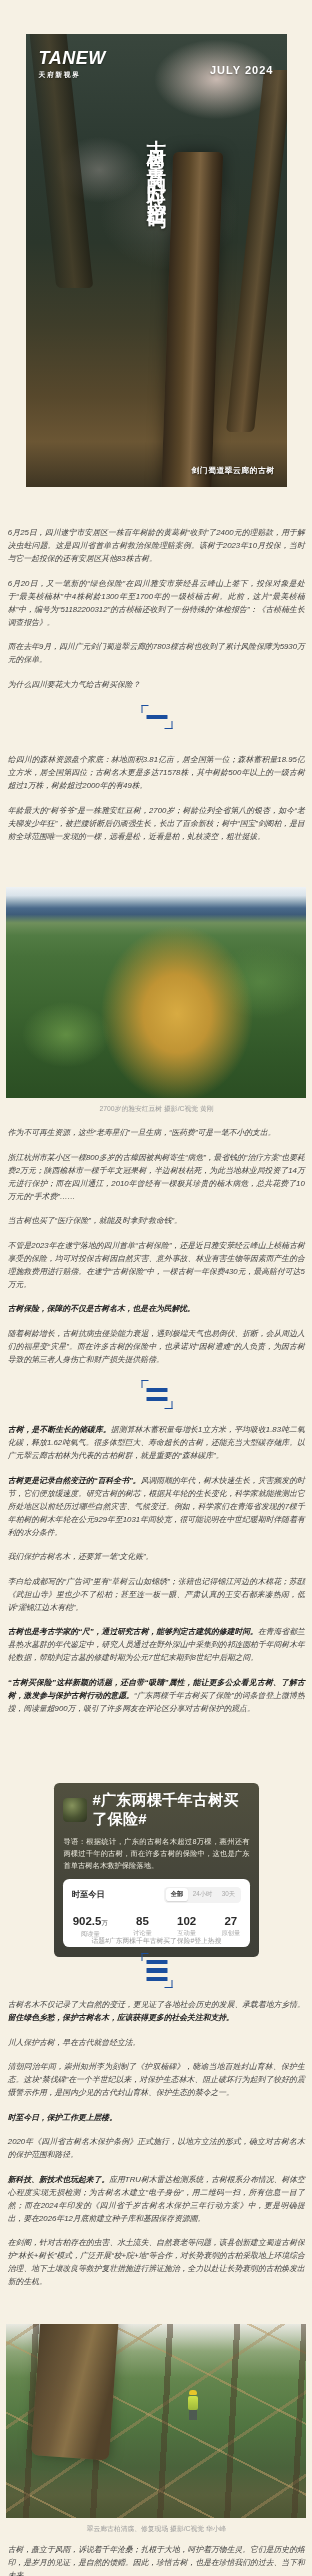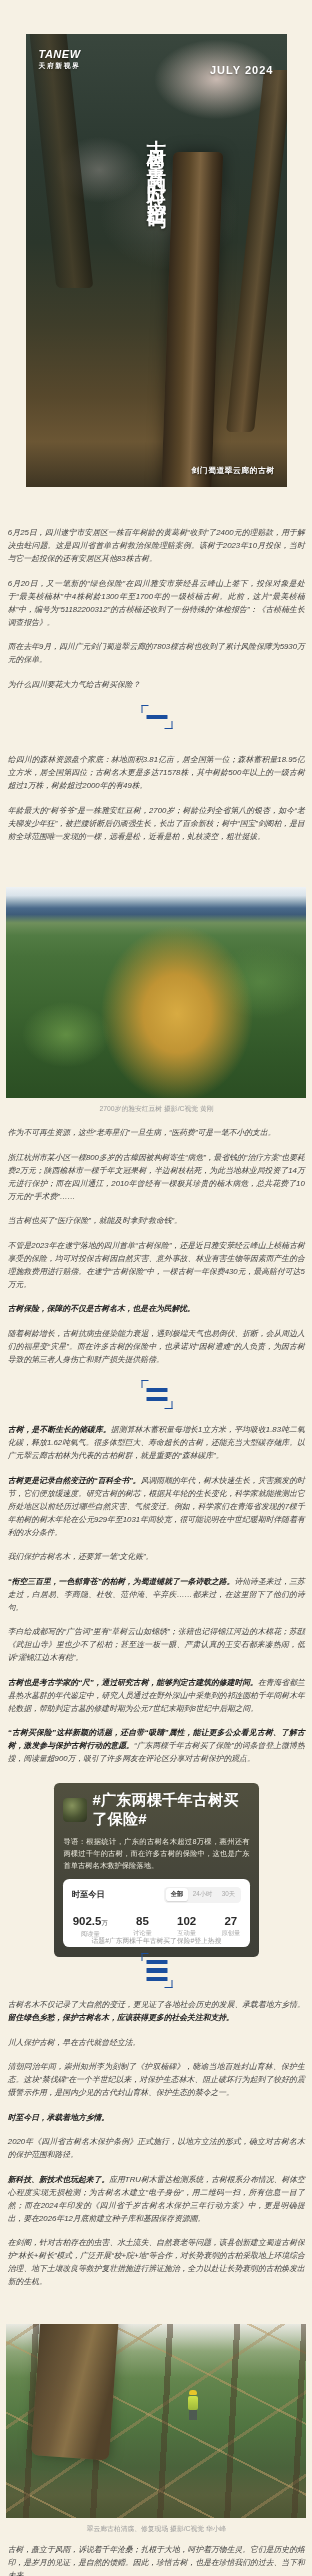--- a/index.html
+++ b/index.html
@@ -15,21 +15,21 @@
       linear-gradient(180deg,#39463d 0%,#2c3931 26%,#2b362b 46%,#3e3d2a 64%,#57482c 80%,#6b5634 90%,#3e3523 100%);}
   .hero .trunk{position:absolute;border-radius:5.2px;}
   .trunk-main{left:54%;top:26%;width:50px;height:78%;transform:skewX(-2deg);
     background:linear-gradient(90deg,#33281a 0%,#5b4729 35%,#7c6340 55%,#4a3a24 80%,#2b2114 100%);
     box-shadow:0 0 15.6px rgba(0,0,0,.45);}
   .trunk-left{left:6%;top:-4%;width:37px;height:60%;transform:skewX(6deg);
     background:linear-gradient(90deg,#23201574,#4a3f28b8 50%,#201b10a8);}
   .trunk-right{left:84%;top:8%;width:28px;height:80%;transform:skewX(-6deg);
     background:linear-gradient(90deg,#3d311dcc,#6d5636c4 55%,#2e2414cc);}
   .hero-logo{position:absolute;top:13.6px;left:12.5px;color:#fff;}
-  .logo-mark{font-style:italic;font-weight:bold;font-size:11px;letter-spacing:0.5px;text-shadow:0 0.5px 1.6px rgba(0,0,0,.4);text-align:center;}
+  .logo-mark{font-style:italic;font-weight:bold;font-size:18px;letter-spacing:0.5px;text-shadow:0 0.5px 1.6px rgba(0,0,0,.4);text-align:center;}
   .logo-cn{font-size:6.8px;font-weight:bold;letter-spacing:1.6px;margin-top:1.6px;text-shadow:0 0.5px 1.6px rgba(0,0,0,.4);}
   .hero-issue{position:absolute;top:30px;right:13.6px;color:#fff;font-size:11px;font-weight:bold;letter-spacing:1px;text-shadow:0 0.5px 2.1px rgba(0,0,0,.35);}
   .hero-vtitle{position:absolute;top:90px;left:50%;transform:translateX(-50%);
     writing-mode:vertical-rl;color:#fff;font-family:"Liberation Serif","DejaVu Serif",serif;
     font-weight:bold;font-size:19.3px;letter-spacing:8.9px;text-shadow:0 1px 3.1px rgba(0,0,0,.55);white-space:nowrap;}
   .hero-caption{position:absolute;bottom:11.5px;right:12.5px;color:#fff;font-size:7.8px;font-weight:bold;
     letter-spacing:0.5px;text-shadow:0 0.5px 2.1px rgba(0,0,0,.6);}
 
   
   .tblock{position:absolute;left:7.8px;width:297px;}
@@ -151,21 +151,20 @@
         <i></i>
         <i></i>
       </span>
     <span class="bkt br"></span>
   </div>
 
   <div class="tblock" style="top:1423px;">
     <p><span class="lead">古树，是不断生长的储碳库。</span><span>据测算林木蓄积量每增长1立方米，平均吸收1.83吨二氧化碳，释放1.62吨氧气。很多体型巨大、寿命超长的古树，还能充当大型碳存储库。以广元翠云廊古柏林为代表的古柏树群，就是重要的“森林碳库”。</span></p>
     <p><span class="lead">古树更是记录自然变迁的“百科全书”。</span><span>风调雨顺的年代，树木快速生长，灾害频发的时节，它们便放缓速度。研究古树的树芯，根据其年轮的生长变化，科学家就能推测出它所处地区以前经历过哪些自然灾害、气候变迁。例如，科学家们在青海省发现的7棵千年柏树的树木年轮在公元929年至1031年间较宽，很可能说明在中世纪暖期时伴随着有利的水分条件。</span></p>
     <p>我们保护古树名木，还要算一笔“文化账”。</p>
-    <p><span class="lead">“衔空三百里，一色郁青苍”的柏树，为蜀道铺就了一条诗歌之路。</span><span>诗仙诗圣来过，三苏走过，白居易、李商隐、杜牧、范仲淹、辛弃疾……都来过，在这里留下了他们的诗句。</span></p>
     <p>李白给成都写的“广告词”里有“草树云山如锦绣”；张籍也记得锦江河边的木棉花；苏颋《武担山寺》里也少不了松柏；甚至连一板一眼、严肃认真的王安石都来凑热闹，低诉“濯锦江边木有桤”。</p>
     <p><span class="lead">古树也是考古学家的“尺”，通过研究古树，能够判定古建筑的修建时间。</span><span>在青海省都兰县热水墓群的年代鉴定中，研究人员通过在野外深山中采集到的祁连圆柏千年间树木年轮数据，帮助判定古墓的修建时期为公元7世纪末期到8世纪中后期之间。</span></p>
     <p><span class="lead">“古树买保险”这样新颖的话题，还自带“吸睛”属性，能让更多公众看见古树、了解古树，激发参与保护古树行动的意愿。</span><span>“广东两棵千年古树买了保险”的词条曾登上微博热搜，阅读量超900万，吸引了许多网友在评论区分享对古树保护的观点。</span></p>
   </div>
 
   <div class="weibo-card">
     <div class="wb-head">
       <div class="wb-avatar"></div>
       <div class="wb-title">#广东两棵千年古树买了保险#</div>
     </div>
@@ -208,21 +207,21 @@
         <i></i>
         <i></i>
       </span>
     <span class="bkt br"></span>
   </div>
 
   <div class="tblock" style="top:1998px;">
     <p><span>古树名木不仅记录了大自然的变迁，更见证了各地社会历史的发展、承载着地方乡情。</span><span class="lead">留住绿色乡愁，保护古树名木，应该获得更多的社会关注和支持。</span></p>
     <p>川人保护古树，早在古代就曾经立法。</p>
     <p>清朝同治年间，崇州知州李为刻制了《护双楠碑》，晓谕当地百姓封山育林、保护生态。这块“禁伐碑”在一个半世纪以来，对保护生态林木、阻止破坏行为起到了较好的震慑警示作用，是国内少见的古代封山育林、保护生态的禁令之一。</p>
-    <p class="bold">时至今日，承载着地方乡情。</p>
+    <p class="bold">时至今日，保护工作更上层楼。</p>
     <p>2020年《四川省古树名木保护条例》正式施行，以地方立法的形式，确立对古树名木的保护范围和路径。</p>
     <p><span class="lead">新科技、新技术也玩起来了。</span><span>应用TRU树木雷达检测系统，古树根系分布情况、树体空心程度实现无损检测；为古树名木建立“电子身份”，用二维码一扫，所有信息一目了然；而在2024年印发的《四川省千岁古树名木保护三年行动方案》中，更是明确提出，要在2026年12月底前建立种子库和基因保存资源圃。</span></p>
     <p>在剑阁，针对古柏存在的虫害、水土流失、自然衰老等问题，该县创新建立蜀道古树保护“林长+树长”模式，广泛开展“校+院+地”等合作，对长势衰弱的古柏采取地上环境综合治理、地下土壤改良等救护复壮措施进行辨证施治，全力以赴让长势衰弱的古柏焕发出新的生机。</p>
   </div>
 
   <div class="figure fig-restore">
     <div class="big-trunk"></div>
     <div class="worker">
       <div class="helmet"></div>
       <div class="vest"></div>

